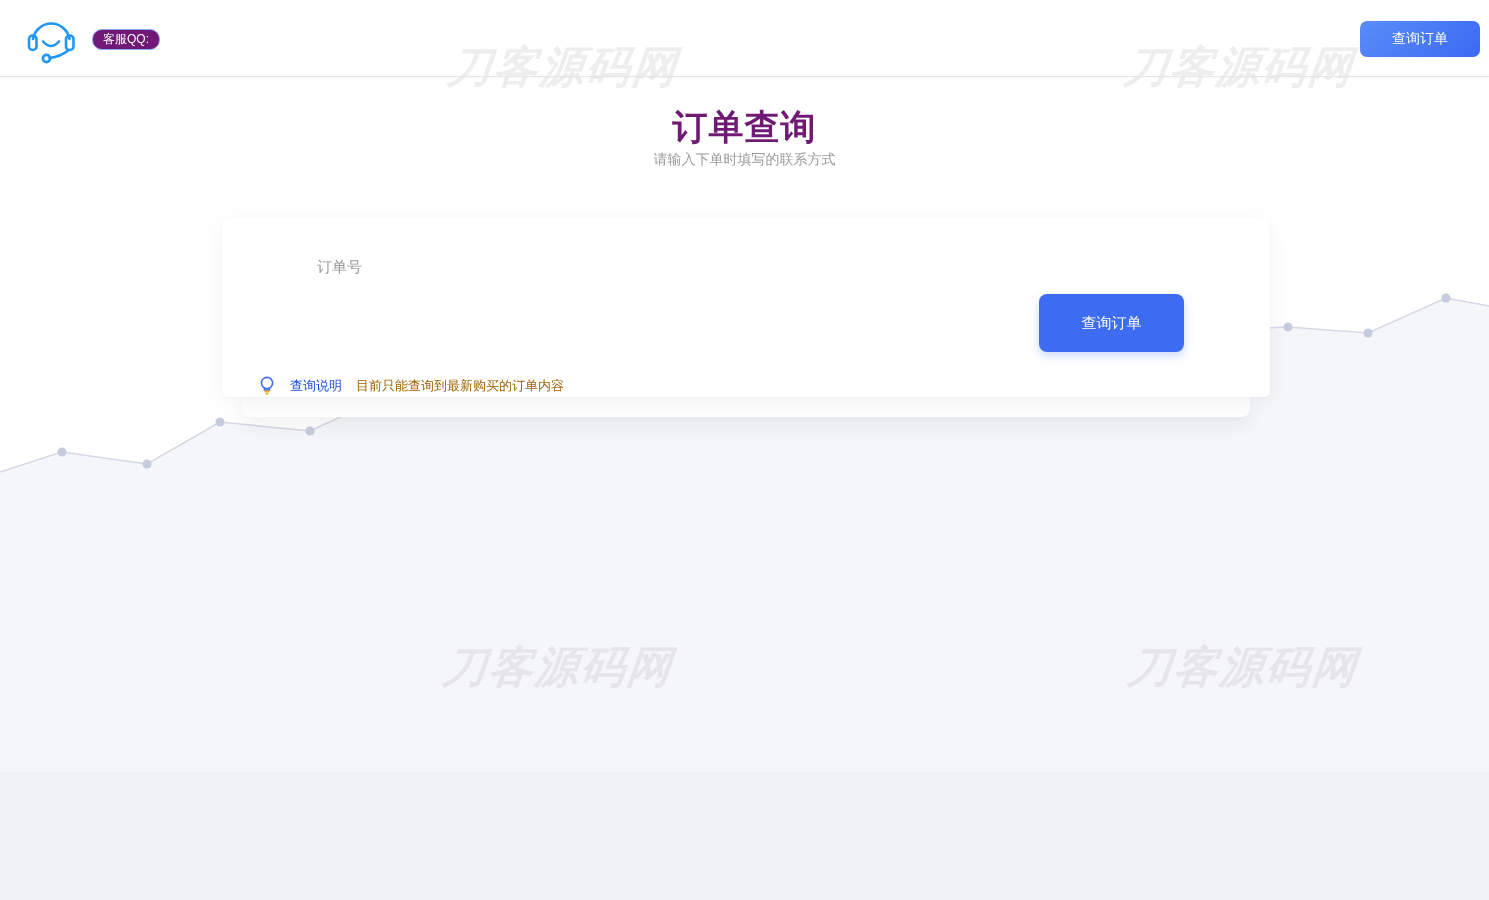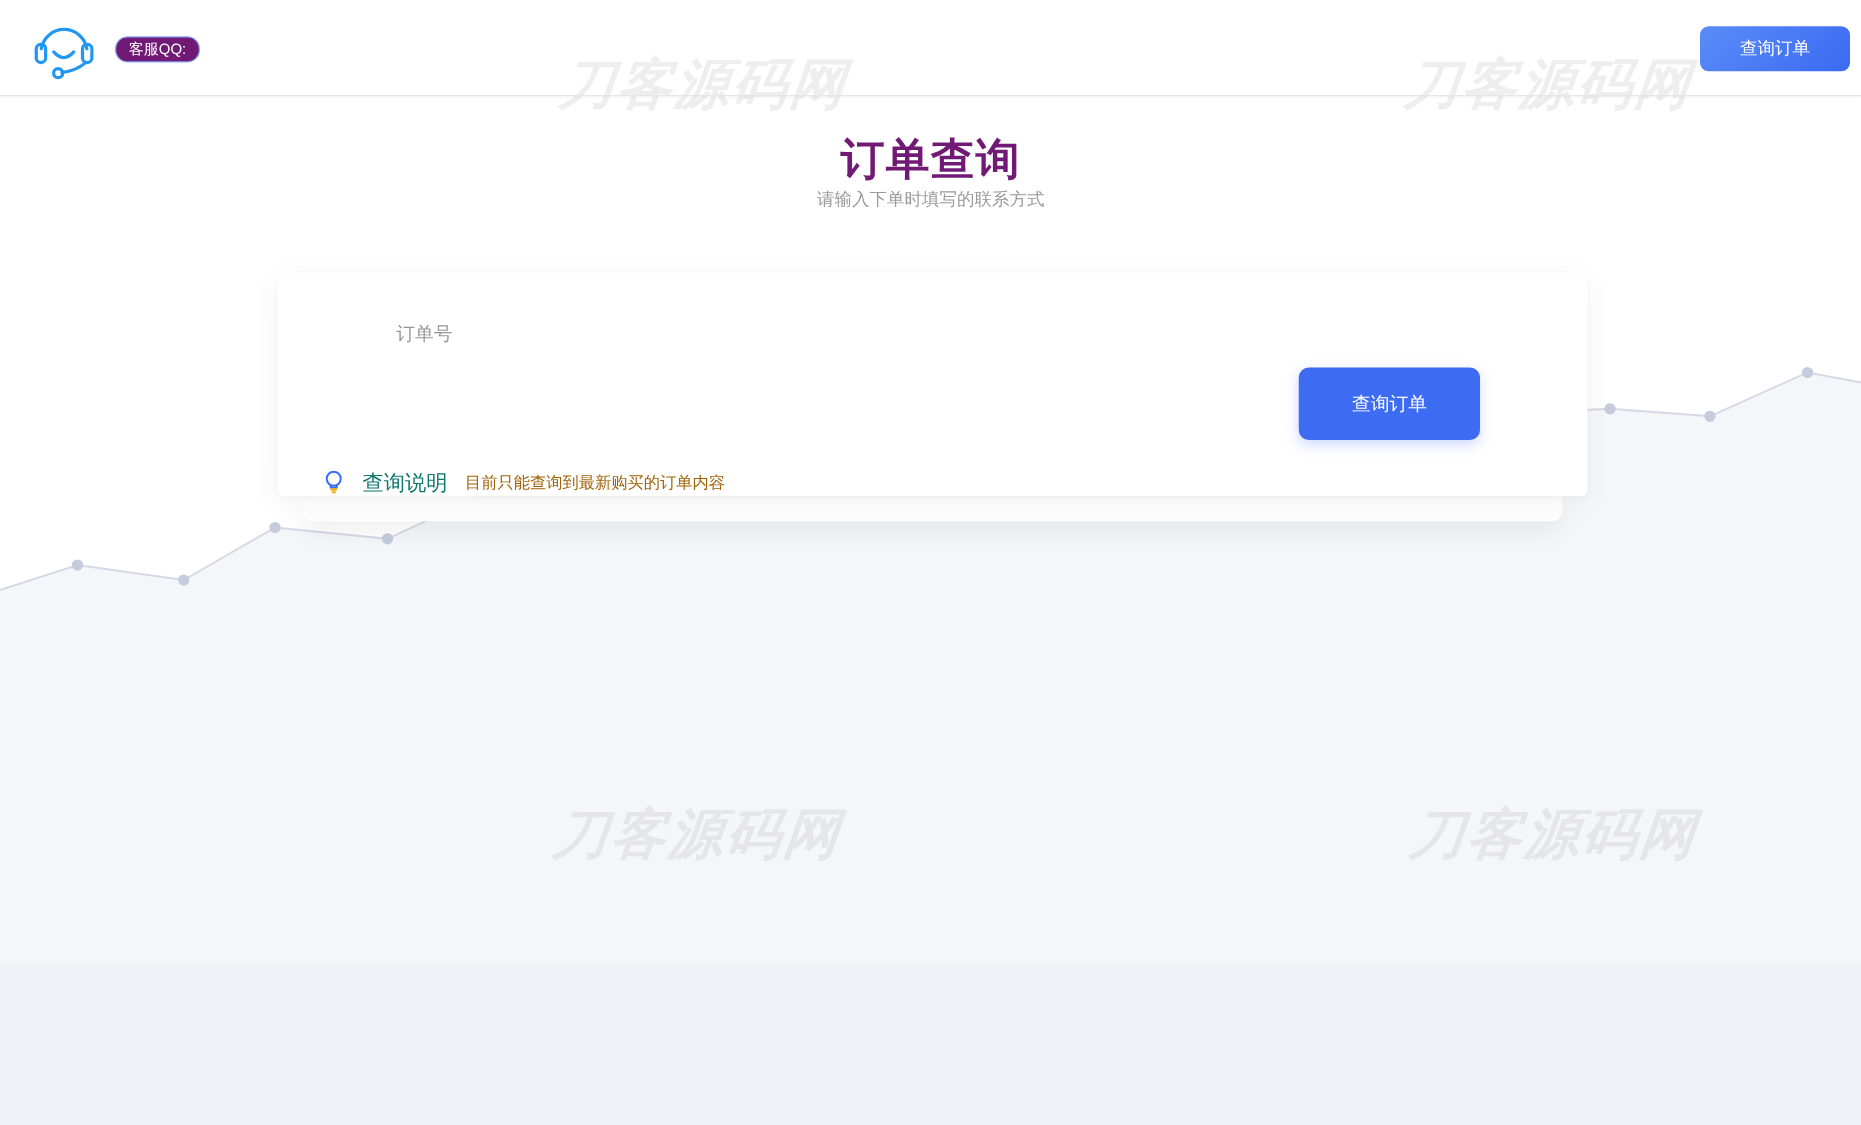--- a/index.html
+++ b/index.html
@@ -136,21 +136,21 @@
     box-shadow:0 4px 10px rgba(61,108,242,0.25);
     font-family:inherit;
   }
   .tip-row {
     position:absolute; left:37px; top:158px;
     height:20px;
     display:flex; align-items:center;
   }
   .bulb-icon { width:16px; height:20px; margin-right:15px; }
   .tip-link {
-    font-size:17px; color:#0f766e;
+    font-size:13px; color:#1d4ed8;
     margin-right:14px;
     text-decoration:none;
     white-space:nowrap;
     cursor:pointer;
   }
   .tip-text { font-size:13px; color:#a16207; white-space:nowrap; }
 </style>
 </head>
 <body>
 

